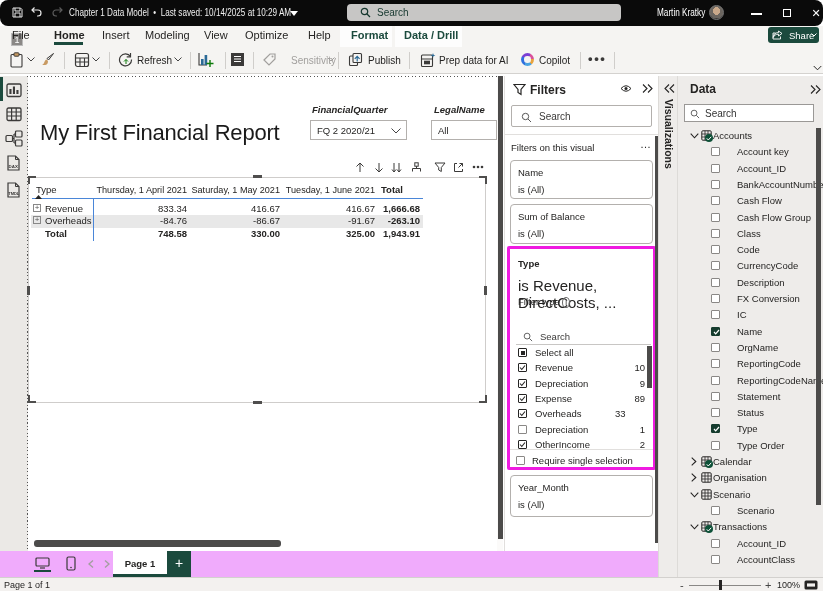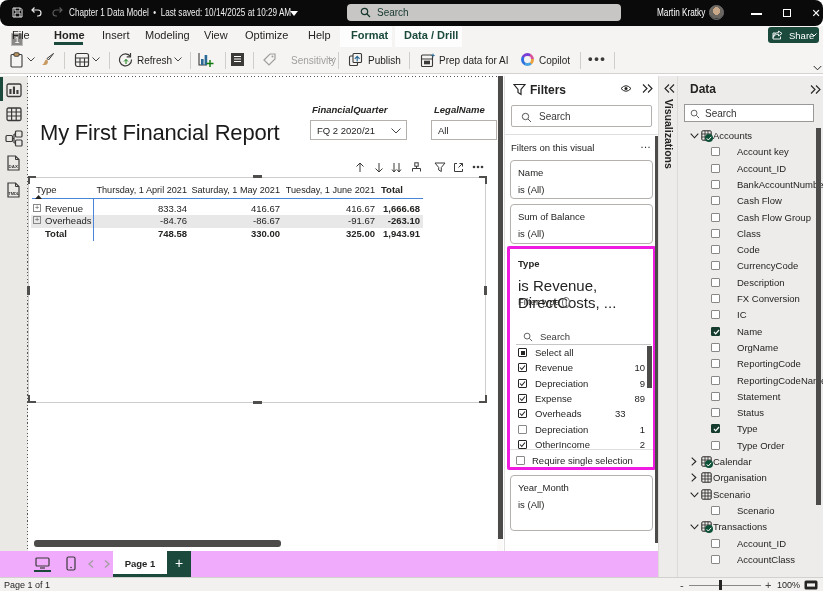--- a/index.html
+++ b/index.html
@@ -430,21 +430,21 @@
           </svg>
         </div>
         <div class="abs" style="left:25px;top:189.80000000000004px;font-size:9.5px">OtherIncome</div>
         <div class="abs" style="left:105px;top:189.80000000000004px;width:30px;text-align:right;font-size:9.5px">2</div>
       </div>
     <div class="abs" style="left:137px;top:97px;width:5px;height:42px;background:#4c4b4a"></div>
     <div class="abs" style="left:0;top:200px;width:143px;height:1px;background:#e1dfdd"></div>
     <div class="cbx" style="left:6px;top:207px"></div>
     <div class="abs" style="left:22px;top:206px;font-size:9.5px">Require single selection</div>
   </div>
-  <div class="fcard" style="top:399px;width:143px;height:56px">
+  <div class="fcard" style="top:399px;width:143px;height:42px">
     <div class="abs" style="left:7px;top:6px">Year_Month</div>
     <div class="abs" style="left:7px;top:23px">is (All)</div>
   </div>
   <div id="flscroll"></div>
 </div>
 
 <div id="vizbar">
   <svg class="abs" style="left:5px;top:8px" width="11" height="9" viewBox="0 0 11 9">
       <path d="M5 0.5 L1 4.5 L5 8.5 M10 0.5 L6 4.5 L10 8.5" fill="none" stroke="#252423" stroke-width="1.1"></path>
     </svg>

